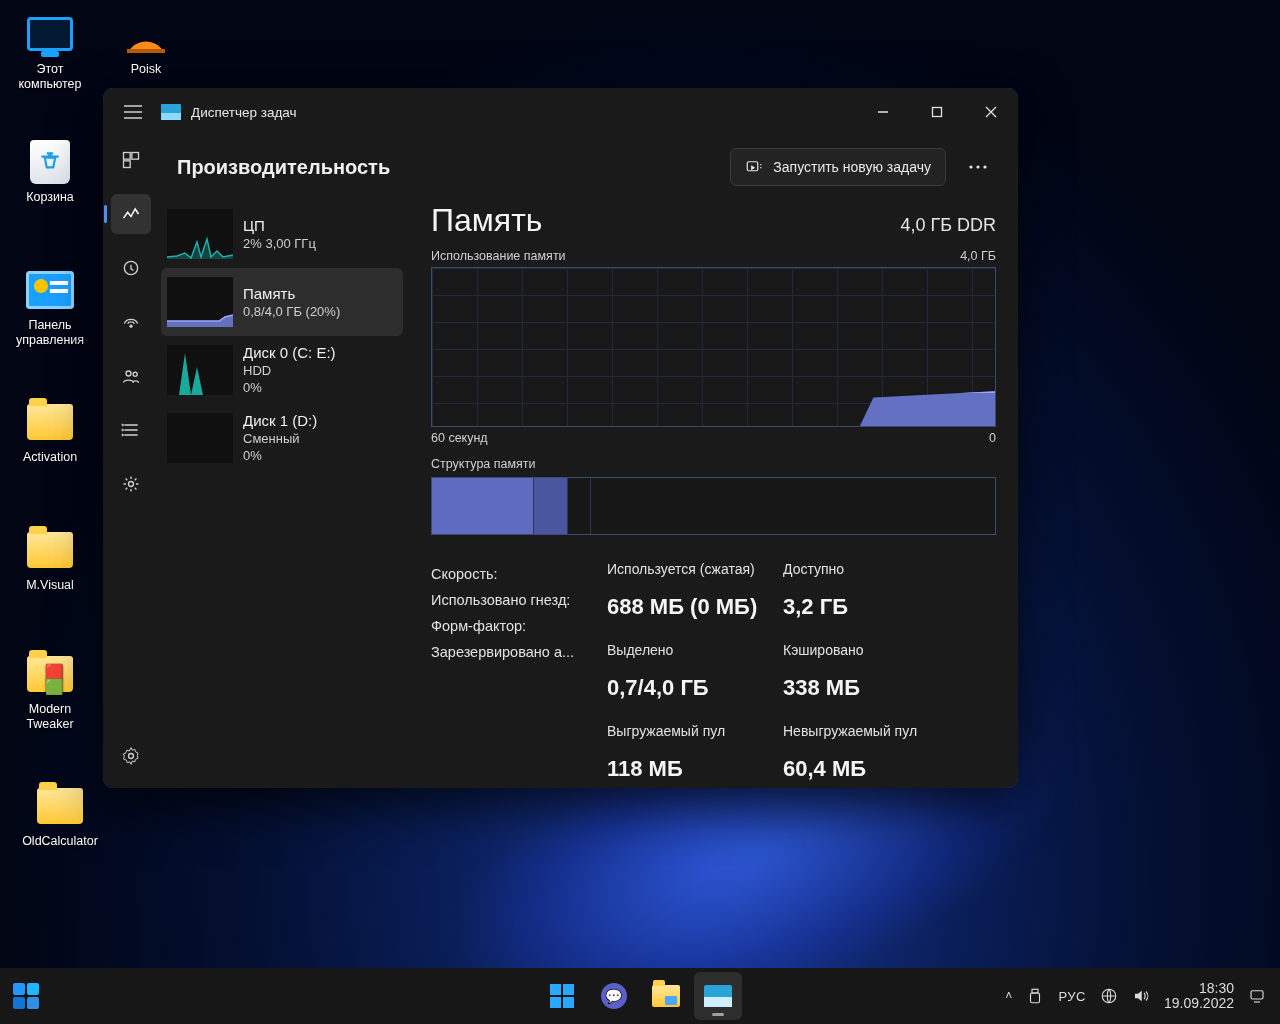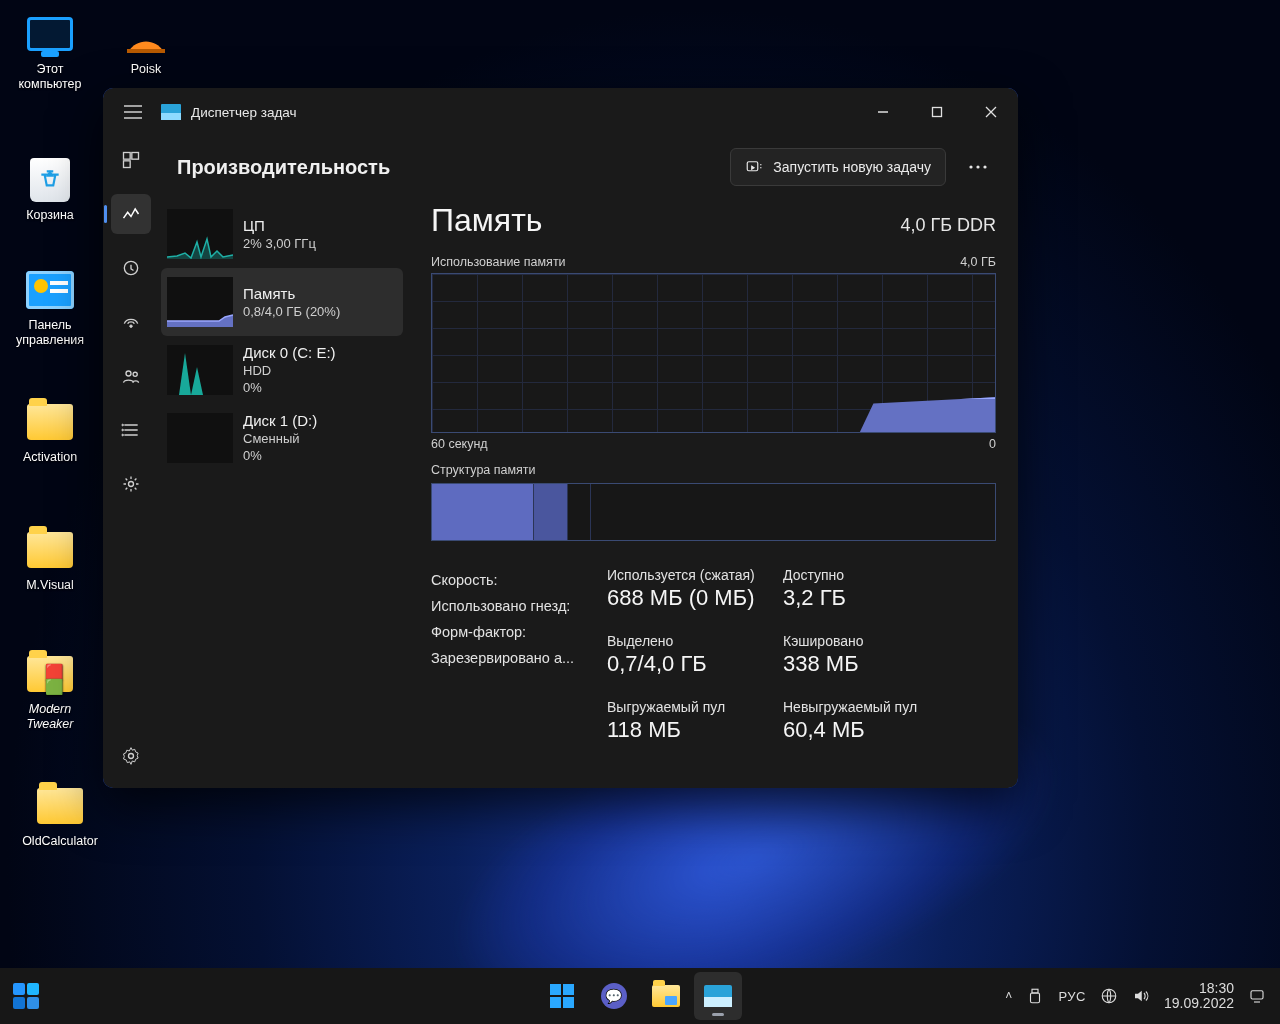--- a/index.html
+++ b/index.html
@@ -180,21 +180,21 @@
   }
   .pane-hdr {
     display: flex; align-items: baseline; justify-content: space-between;
     padding-top: 4px;
   }
   .pane-title { font-size: 32px; font-weight: 400; color: #f5f5f5; }
   .pane-right { font-size: 18px; color: #e6e6e6; }
 
   .chart-label-row {
     display: flex; justify-content: space-between;
-    font-size: 12.5px; color: #d0d0d0; margin-top: 16px;
+    font-size: 12.5px; color: #d0d0d0; margin-top: 10px;
   }
   .chart {
     height: 160px;
     border: 1px solid #3a4a73;
     margin-top: 4px;
     background: #181818;
     position: relative;
     overflow: hidden;
   }
   .chart .grid {
@@ -235,21 +235,21 @@
   .seg4 { flex: 1;    background: #171717; }
 
   .stats {
     margin-top: 26px;
     display: grid;
     grid-template-columns: 170px 170px 1fr;
     row-gap: 22px;
     column-gap: 6px;
   }
   .stat-l { font-size: 14px; color: #e2e2e2; }
-  .stat-v { font-size: 22px; color: #f5f5f5; margin-top: 2px; }
+  .stat-v { font-size: 22px; color: #f5f5f5; margin-top: 17px; font-weight: bold; }
   .facts { font-size: 14.5px; color: #e2e2e2; line-height: 26px; }
 
   
   .taskbar {
     position: absolute;
     left: 0; right: 0; bottom: 0;
     height: 56px;
     background: #171717;
     display: flex;
     align-items: center;
@@ -306,21 +306,21 @@
     <div class="glyph">
       <div class="poisk-ico">
         <svg viewBox="0 0 46 46">
             <path d="M6 40 A20 20 0 0 1 40 40" fill="#ff8a1e"></path>
             <rect x="4" y="38" width="38" height="4" fill="#b85a00"></rect>
           </svg>
       </div>
     </div>
     <div>Poisk</div>
   </div>
-  <div class="dicon" style="left:2px; top:156px;">
+  <div class="dicon" style="left:2px; top:138px;">
     <div class="glyph">
       <div class="bin">
           <svg viewBox="0 0 24 24">
             <path d="M7 7l2 10 6 0 2-10M4 7h16M9 4h6" stroke="#1e9fe6" stroke-width="2" fill="none"></path>
             <path d="M12 3l-4 6h8z" fill="#1e9fe6"></path>
           </svg>
         </div>
     </div>
     <div>Корзина</div>
   </div>
@@ -342,21 +342,21 @@
         <div class="folder"></div>
       </div>
     <div>M.Visual</div>
   </div>
   <div class="dicon" style="left:2px; top:650px;">
     <div class="glyph">
         <div class="folder">
           <span class="mini">🟥🟩</span>
         </div>
       </div>
-    <div style="white-space: pre-line; font-style: italic;">Modern
+    <div style="white-space: pre-line;">Modern
 Tweaker</div>
   </div>
   <div class="dicon" style="left:12px; top:782px;">
     <div class="glyph">
         <div class="folder"></div>
       </div>
     <div>OldCalculator</div>
   </div>
 </div>
 

